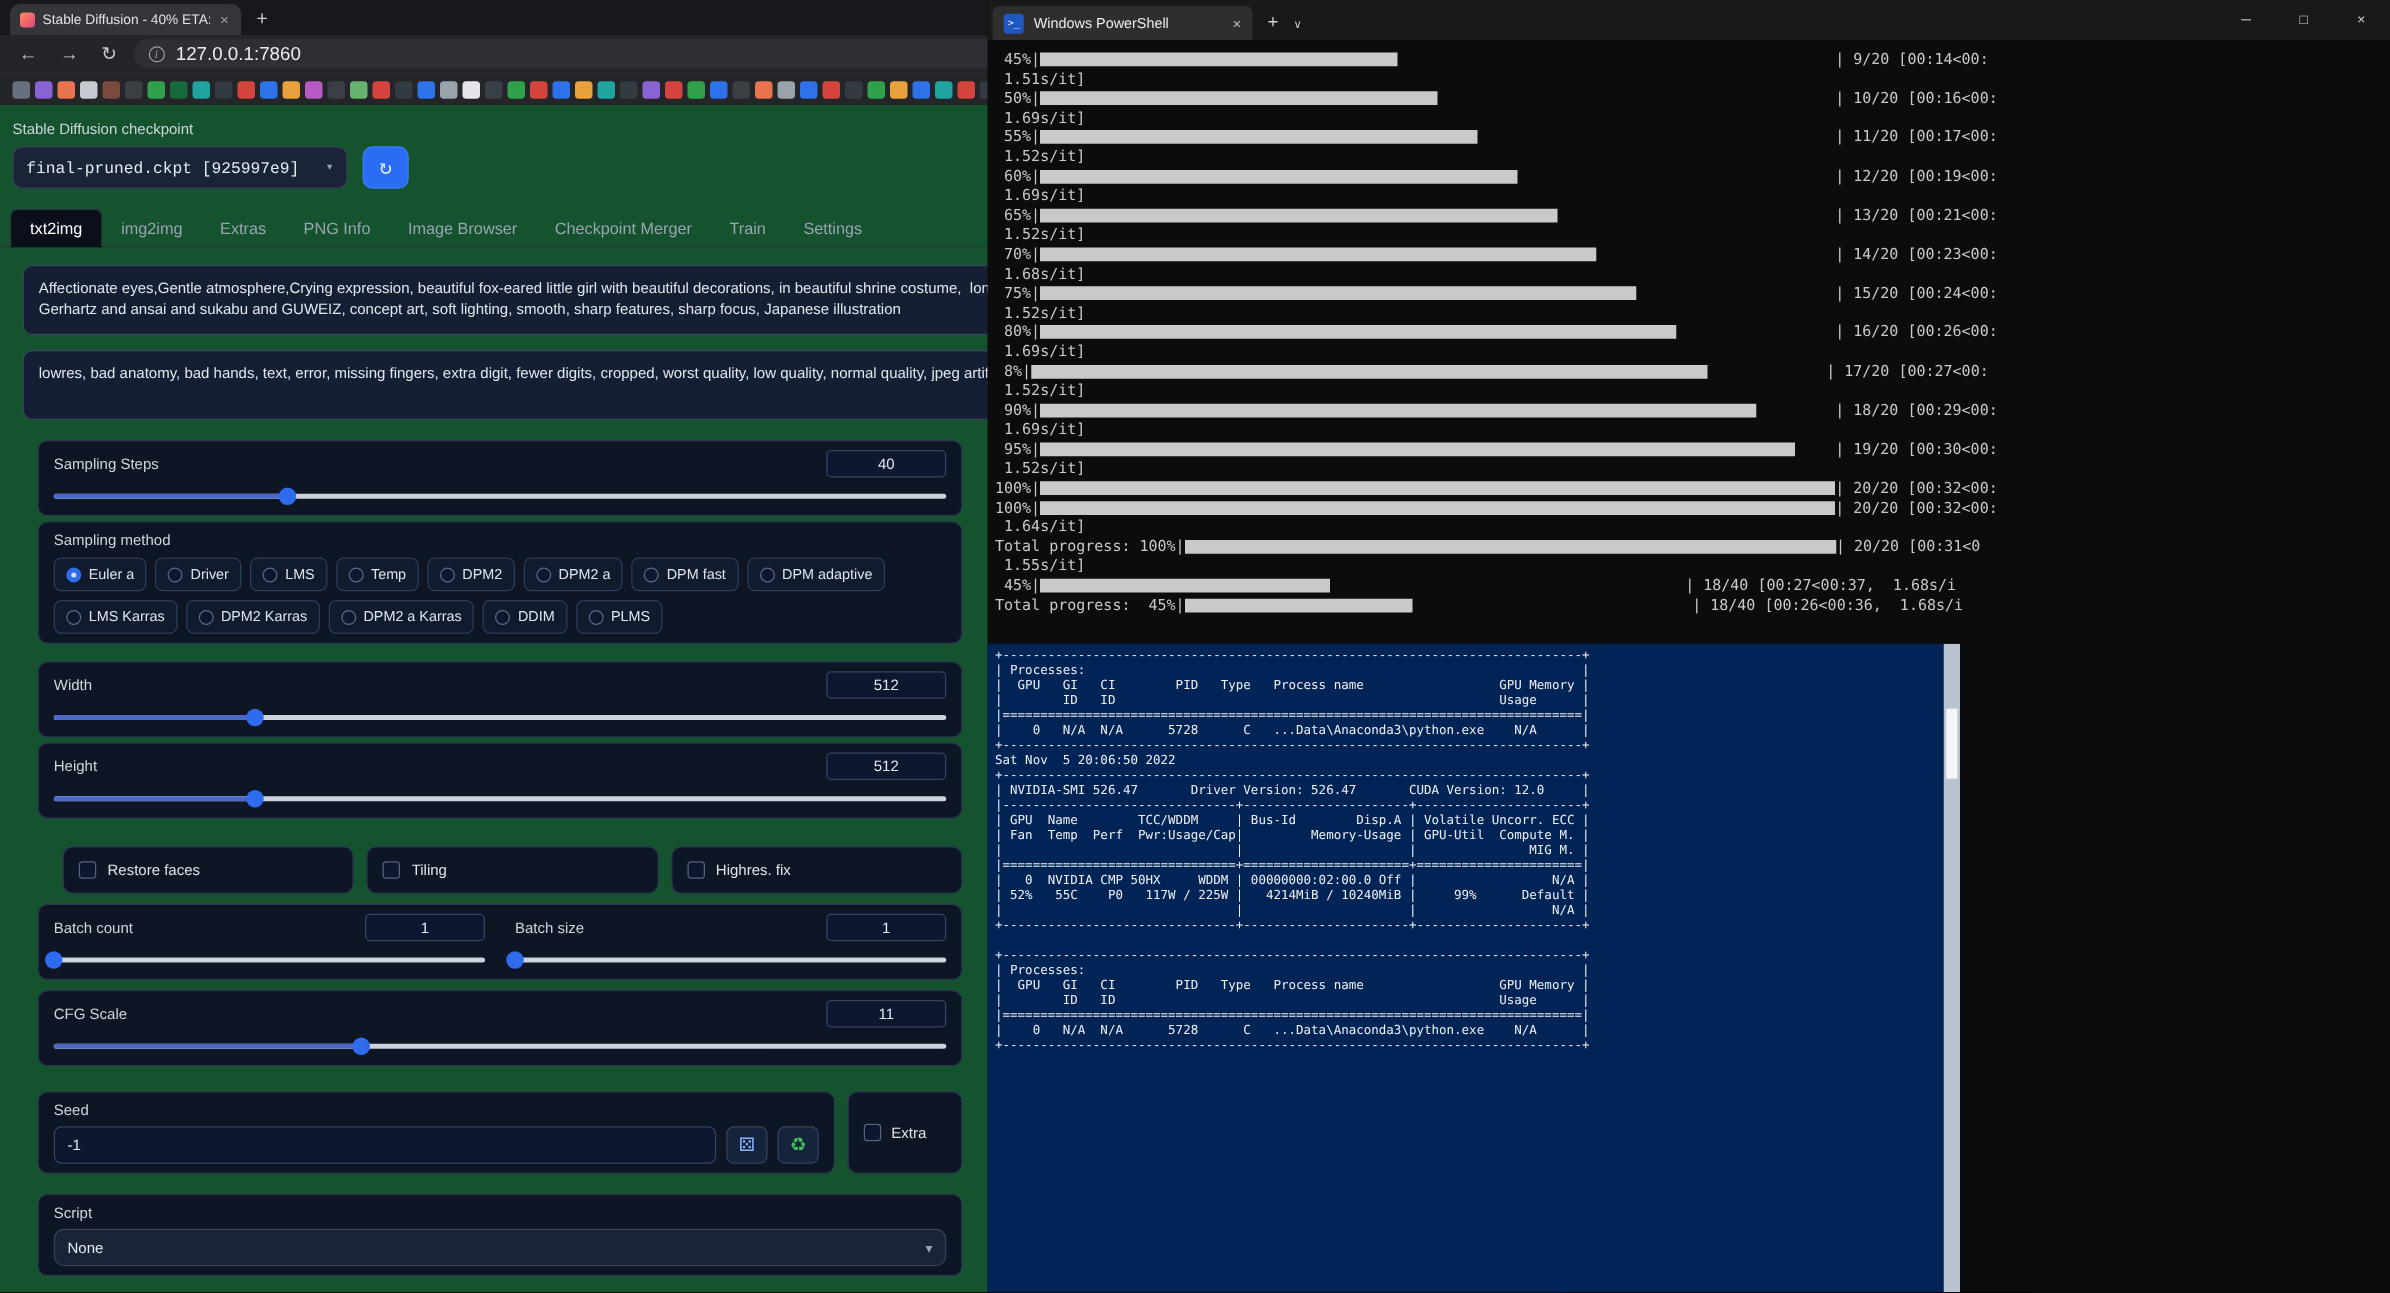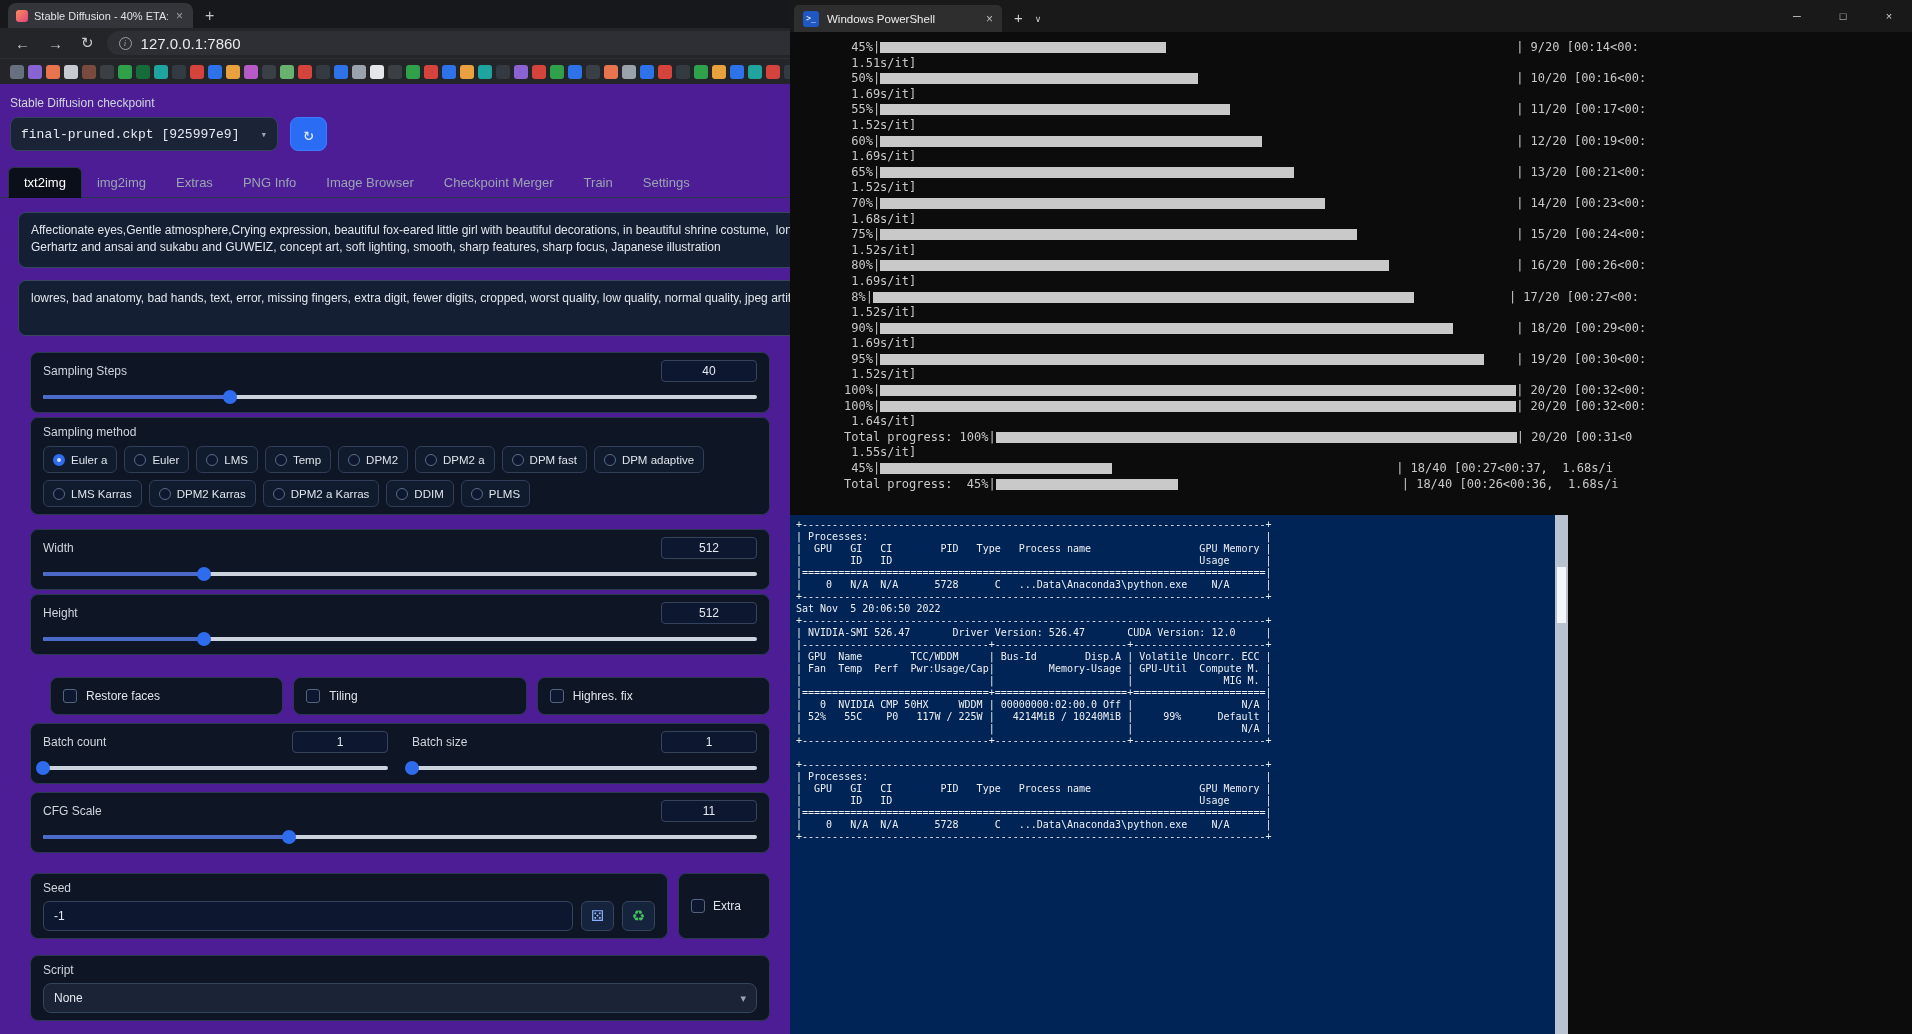--- a/index.html
+++ b/index.html
@@ -20,21 +20,21 @@
   .nav-ic{color:#c6c9ce;font-size:15px;margin:0 9px;}
   .omnibox{flex:1;max-width:1080px;height:24px;background:#2d2f34;border-radius:12px;display:flex;
     align-items:center;padding:0 12px;gap:9px;margin-left:4px;}
   .info-icon{width:13px;height:13px;border:1px solid #9aa0a6;border-radius:50%;color:#9aa0a6;
     font-size:9px;line-height:11px;text-align:center;font-family:"Liberation Serif",serif;font-style:italic;flex:none;}
   .url{font-size:15px;color:#e8eaed;}
   .bookmarks{height:26px;background:#232529;border-top:1px solid #2d2f34;display:flex;align-items:center;
     padding-left:10px;gap:4px;overflow:hidden;}
   .bookmark-favicon{width:14px;height:14px;border-radius:3px;flex:none;}
 
-  .page{position:absolute;top:84px;left:0;right:0;bottom:0;background:#4c1d95;overflow:hidden;}
+  .page{position:absolute;top:84px;left:0;right:0;bottom:0;background:#14532d;overflow:hidden;}
   .ckpt-area{padding:12px 0 0 10px;}
   .field-label{font-size:12px;color:#cfd5dd;}
   .ckpt-controls{display:flex;gap:12px;margin-top:7px;font-family:Liberation Mono, monospace;}
   .dropdown{height:34px;background:#1b2336;border:1px solid #36435c;border-radius:8px;display:flex;
     align-items:center;justify-content:space-between;padding:0 10px;font-size:13px;color:#e5e9f0;}
   .ckpt-dd{width:268px;}
   .chev{color:#9aa4b2;font-size:11px;margin-left:8px;}
   .refresh-btn{width:37px;height:34px;background:#2a6df4;border:1px solid #3c7dff;border-radius:8px;
     color:#dce8ff;font-size:17px;display:flex;align-items:center;justify-content:center;}
 
@@ -89,21 +89,21 @@
   .ps-icon{width:16px;height:16px;background:#1f57c3;border-radius:3px;color:#fff;font-size:8px;
     display:flex;align-items:center;justify-content:center;font-family:"DejaVu Sans Mono",monospace;flex:none;}
   .ps-tab-title{font-size:11.5px;color:#ececec;flex:1;white-space:nowrap;overflow:hidden;}
   .ps-tab-close{color:#bdbdbd;font-size:12px;}
   .ps-plus{color:#cfcfcf;font-size:15px;margin:0 0 6px 12px;}
   .ps-chev{color:#cfcfcf;font-size:9px;margin:0 0 8px 12px;}
   .ps-controls{margin-left:auto;display:flex;height:32px;align-self:flex-start;}
   .ps-ctl{width:46px;display:flex;align-items:center;justify-content:center;color:#d6d6d6;font-size:11px;}
   .ps-body{padding:8px 0 0 6px;font-family:"DejaVu Sans Mono",monospace;font-size:12px;
     line-height:15.6px;color:#c9c9c9;overflow:hidden;}
-  .ps-line{white-space:pre;height:15.6px;overflow:hidden;margin-left:48px;}
+  .ps-line{white-space:pre;height:15.6px;overflow:hidden;}
   .ps-barbox{display:inline-block;position:relative;height:15.6px;vertical-align:top;}
   .ps-barfill{position:absolute;left:0;top:2px;height:11px;background:#c9c9c9;}
 
   
   .console-window{position:absolute;left:790px;top:515px;width:778px;height:519px;background:#012456;overflow:hidden;}
   .console-pre{margin:0;padding:4px 18px 0 6px;font-family:"DejaVu Sans Mono",monospace;
     font-size:10px;line-height:12px;color:#edeff2;white-space:pre;}
   .console-scrollbar{position:absolute;right:0;top:0;bottom:0;width:13px;background:#b9c2cf;}
   .console-thumb{margin:52px 2px 0 2px;height:56px;background:#f4f6f9;}
 </style>
@@ -223,21 +223,21 @@
 
         <div class="block mt4">
           <div class="field-label">Sampling method</div>
           <div class="methods" id="methods">
               <div class="pill">
                 <span class="radio sel"></span>
                 <span>Euler a</span>
               </div>
               <div class="pill">
                 <span class="radio"></span>
-                <span>Euler</span>
+                <span>Driver</span>
               </div>
               <div class="pill">
                 <span class="radio"></span>
                 <span>LMS</span>
               </div>
               <div class="pill">
                 <span class="radio"></span>
                 <span>Temp</span>
               </div>
               <div class="pill">

